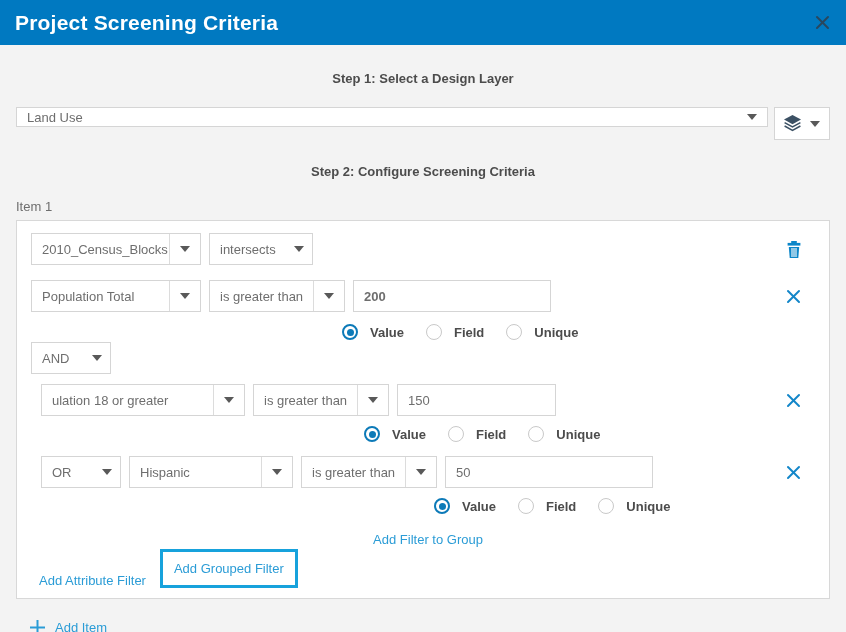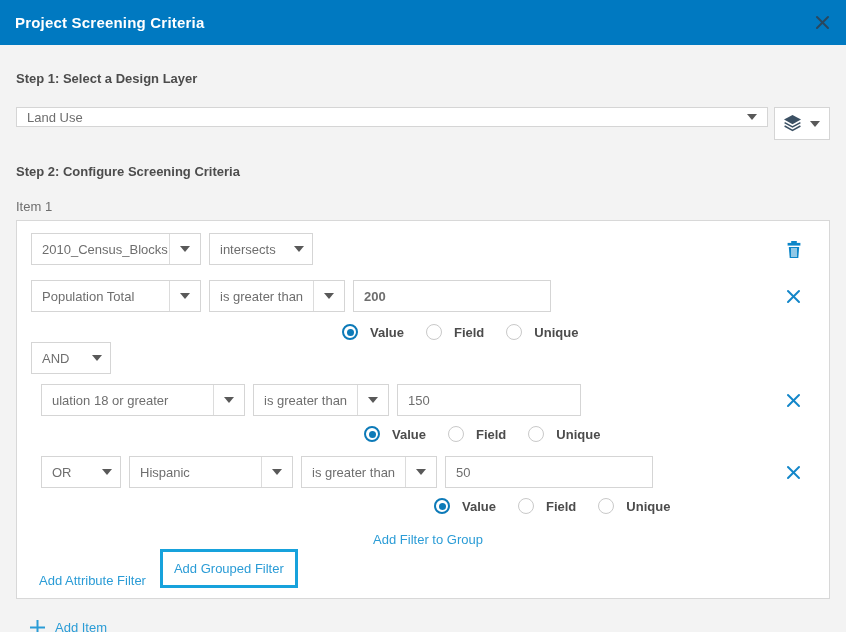--- a/index.html
+++ b/index.html
@@ -8,25 +8,25 @@
     background:#f3f3f3;
     font-family:"Liberation Sans",sans-serif;
     font-size:13px;color:#4c4c4c;
     -webkit-font-smoothing:antialiased;
   }
   
   .dlg-header{
     height:45px;background:#0079c1;
     display:flex;align-items:center;padding:0 15px;box-sizing:border-box;
   }
-  .dlg-title{color:#ffffff;font-size:15px;font-weight:bold;letter-spacing:.2px;}
+  .dlg-title{color:#ffffff;font-size:21px;font-weight:bold;letter-spacing:.2px;}
   .close-btn{margin-left:auto;cursor:pointer;display:flex;align-items:center;}
   
   .content{padding:0 16px;}
-  .step-label{font-weight:bold;color:#4c4c4c;}
+  .step-label{font-weight:bold;color:#4c4c4c;text-align:center;}
   .step1-label{margin-top:26px;}
   .step2-label{margin-top:24px;}
   .item-label{margin-top:20px;color:#6e6e6e;}
   
   .select{
     background:#fff;border:1px solid #d5d5d5;height:32px;box-sizing:border-box;
     display:flex;align-items:stretch;cursor:pointer;flex-shrink:0;
   }
   .sel-label{display:flex;align-items:center;padding:0 10px;color:#6e6e6e;flex:1;
     white-space:nowrap;overflow:hidden;}
@@ -48,21 +48,21 @@
   .panel{
     margin-top:6px;background:#fff;border:1px solid #d8d8d8;
     padding:12px 14px 10px 14px;box-sizing:border-box;
   }
   .row{display:flex;gap:8px;align-items:center;}
   .row + .row{margin-top:15px;}
   .icon-btn{margin-left:auto;margin-right:14px;cursor:pointer;display:flex;align-items:center;background:none;border:none;padding:0;}
   
   .w170{width:170px;} .w104{width:104px;justify-content:center;} .w136{width:136px;} .w80{width:80px;justify-content:center;}
   .w204{width:204px;} .w154{width:164px;}
-  .in198{width:198px;font-weight:bold;} .in172{width:184px;} .in208{width:208px;}
+  .in198{width:198px;font-weight:bold;} .in172{width:159px;} .in208{width:208px;}
   
   .radio-row{display:flex;align-items:center;margin-top:10px;height:20px;}
   .radio-pair{display:flex;align-items:center;margin-right:22px;cursor:pointer;}
   .radio{width:16px;height:16px;border:1px solid #c9c9c9;border-radius:50%;
     background:#fff;margin-right:12px;box-sizing:border-box;flex-shrink:0;}
   .radio.on{border:2px solid #0c7ab8;position:relative;}
   .radio.on::after{content:"";position:absolute;left:2.5px;top:2.5px;right:2.5px;bottom:2.5px;
     background:#0c7ab8;border-radius:50%;}
   .radio-label{font-weight:bold;color:#4c4c4c;}
   .ml-b{margin-left:311px;}

